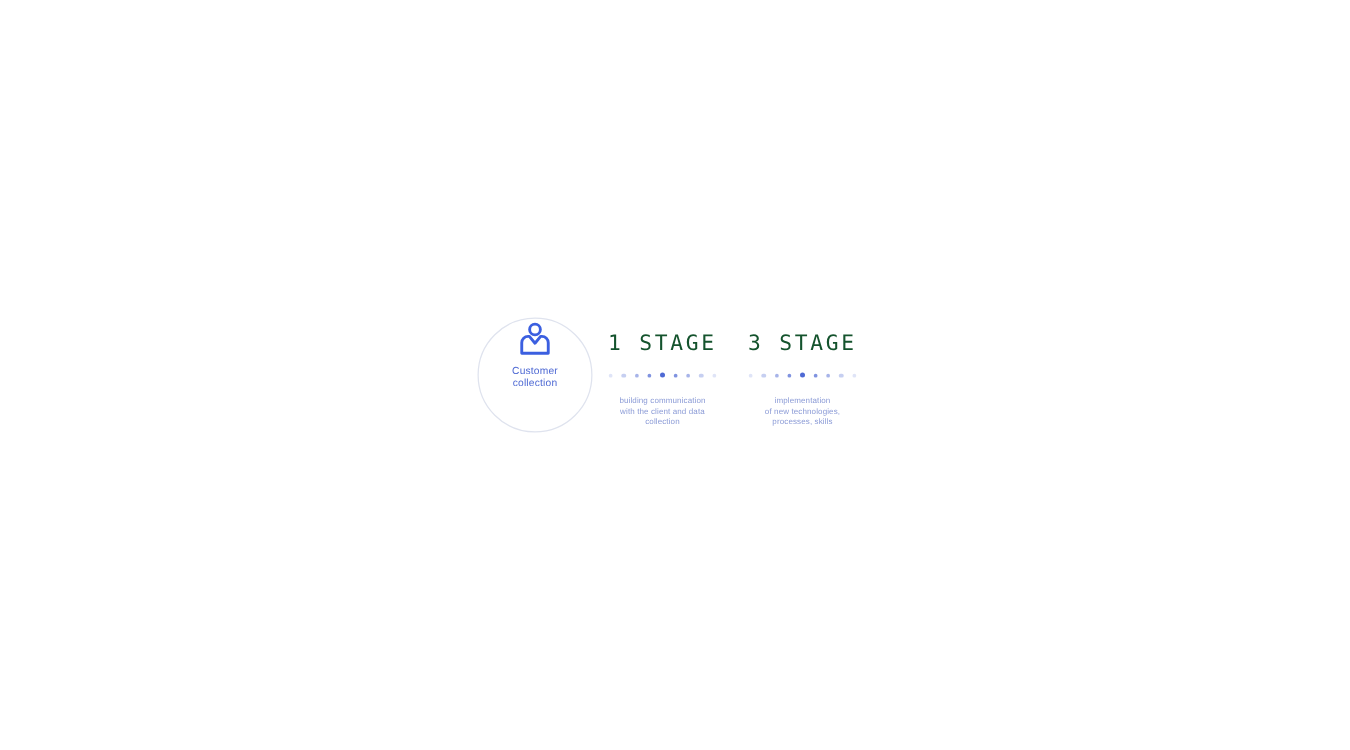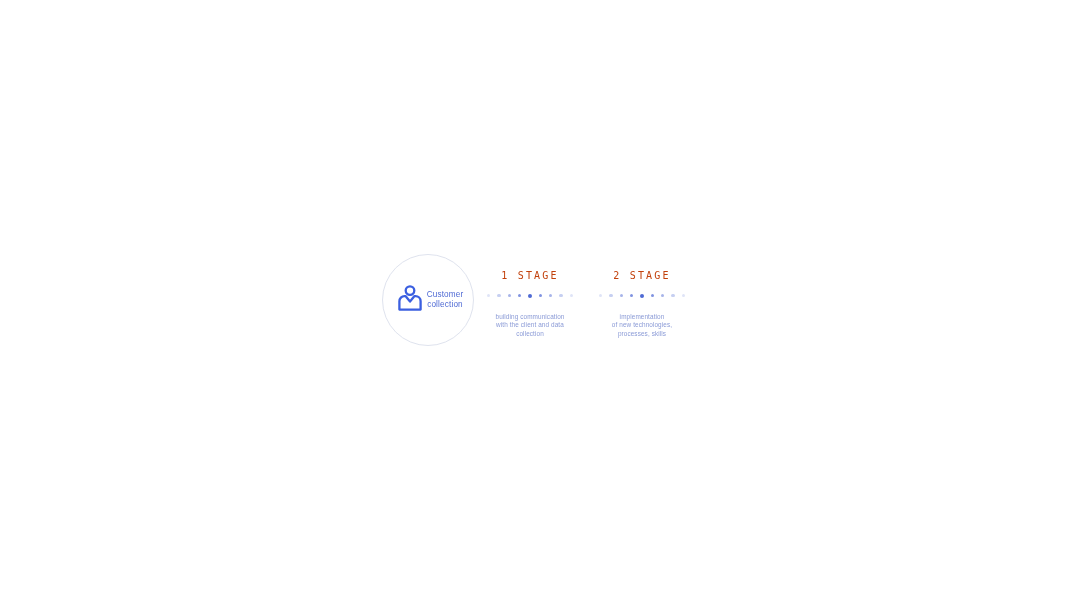--- a/index.html
+++ b/index.html
@@ -23,23 +23,22 @@
     justify-content:center;
   }
 
   
   .node{
     width:92px;height:92px;
     border-radius:50%;
     border:1px solid #dfe3ee;
     background:#ffffff;
     display:flex;
-    flex-direction:row;
+    flex-direction:column;
     align-items:center;
-    justify-content:center;
     flex:0 0 auto;
     box-sizing:border-box;
   }
   .node-icon{
     width:34px;height:34px;
     display:flex;
     align-items:center;
     justify-content:center;
     margin-bottom:3px;
   }
@@ -60,23 +59,23 @@
     width:112px;
     display:flex;
     flex-direction:column;
     align-items:center;
     justify-content:flex-start;
     padding-top:8px;
     box-sizing:border-box;
   }
   .stage-title{
     font-family:"DejaVu Sans Mono", monospace;
-    font-size:10px;
+    font-size:17px;
     letter-spacing:2.2px;
-    color:#c2410c;
+    color:#14532d;
     white-space:nowrap;
     margin-bottom:11px;
   }
   .dots{
     display:flex;
     align-items:center;
     gap:7px;
     height:8px;
     margin-bottom:13px;
   }
@@ -135,21 +134,21 @@
       </div>
       <div class="link-desc">
         <span>building communication</span>
         <span>with the client and data</span>
         <span>collection</span>
       </div>
     </div>
 
 
     <div class="link">
-      <div class="stage-title">2 STAGE</div>
+      <div class="stage-title">3 STAGE</div>
       <div class="dots">
         <i class="d0"></i>
         <i class="d1"></i>
         <i class="d2"></i>
         <i class="d3"></i>
         <i class="d4"></i>
         <i class="d3"></i>
         <i class="d2"></i>
         <i class="d1"></i>
         <i class="d0"></i>

